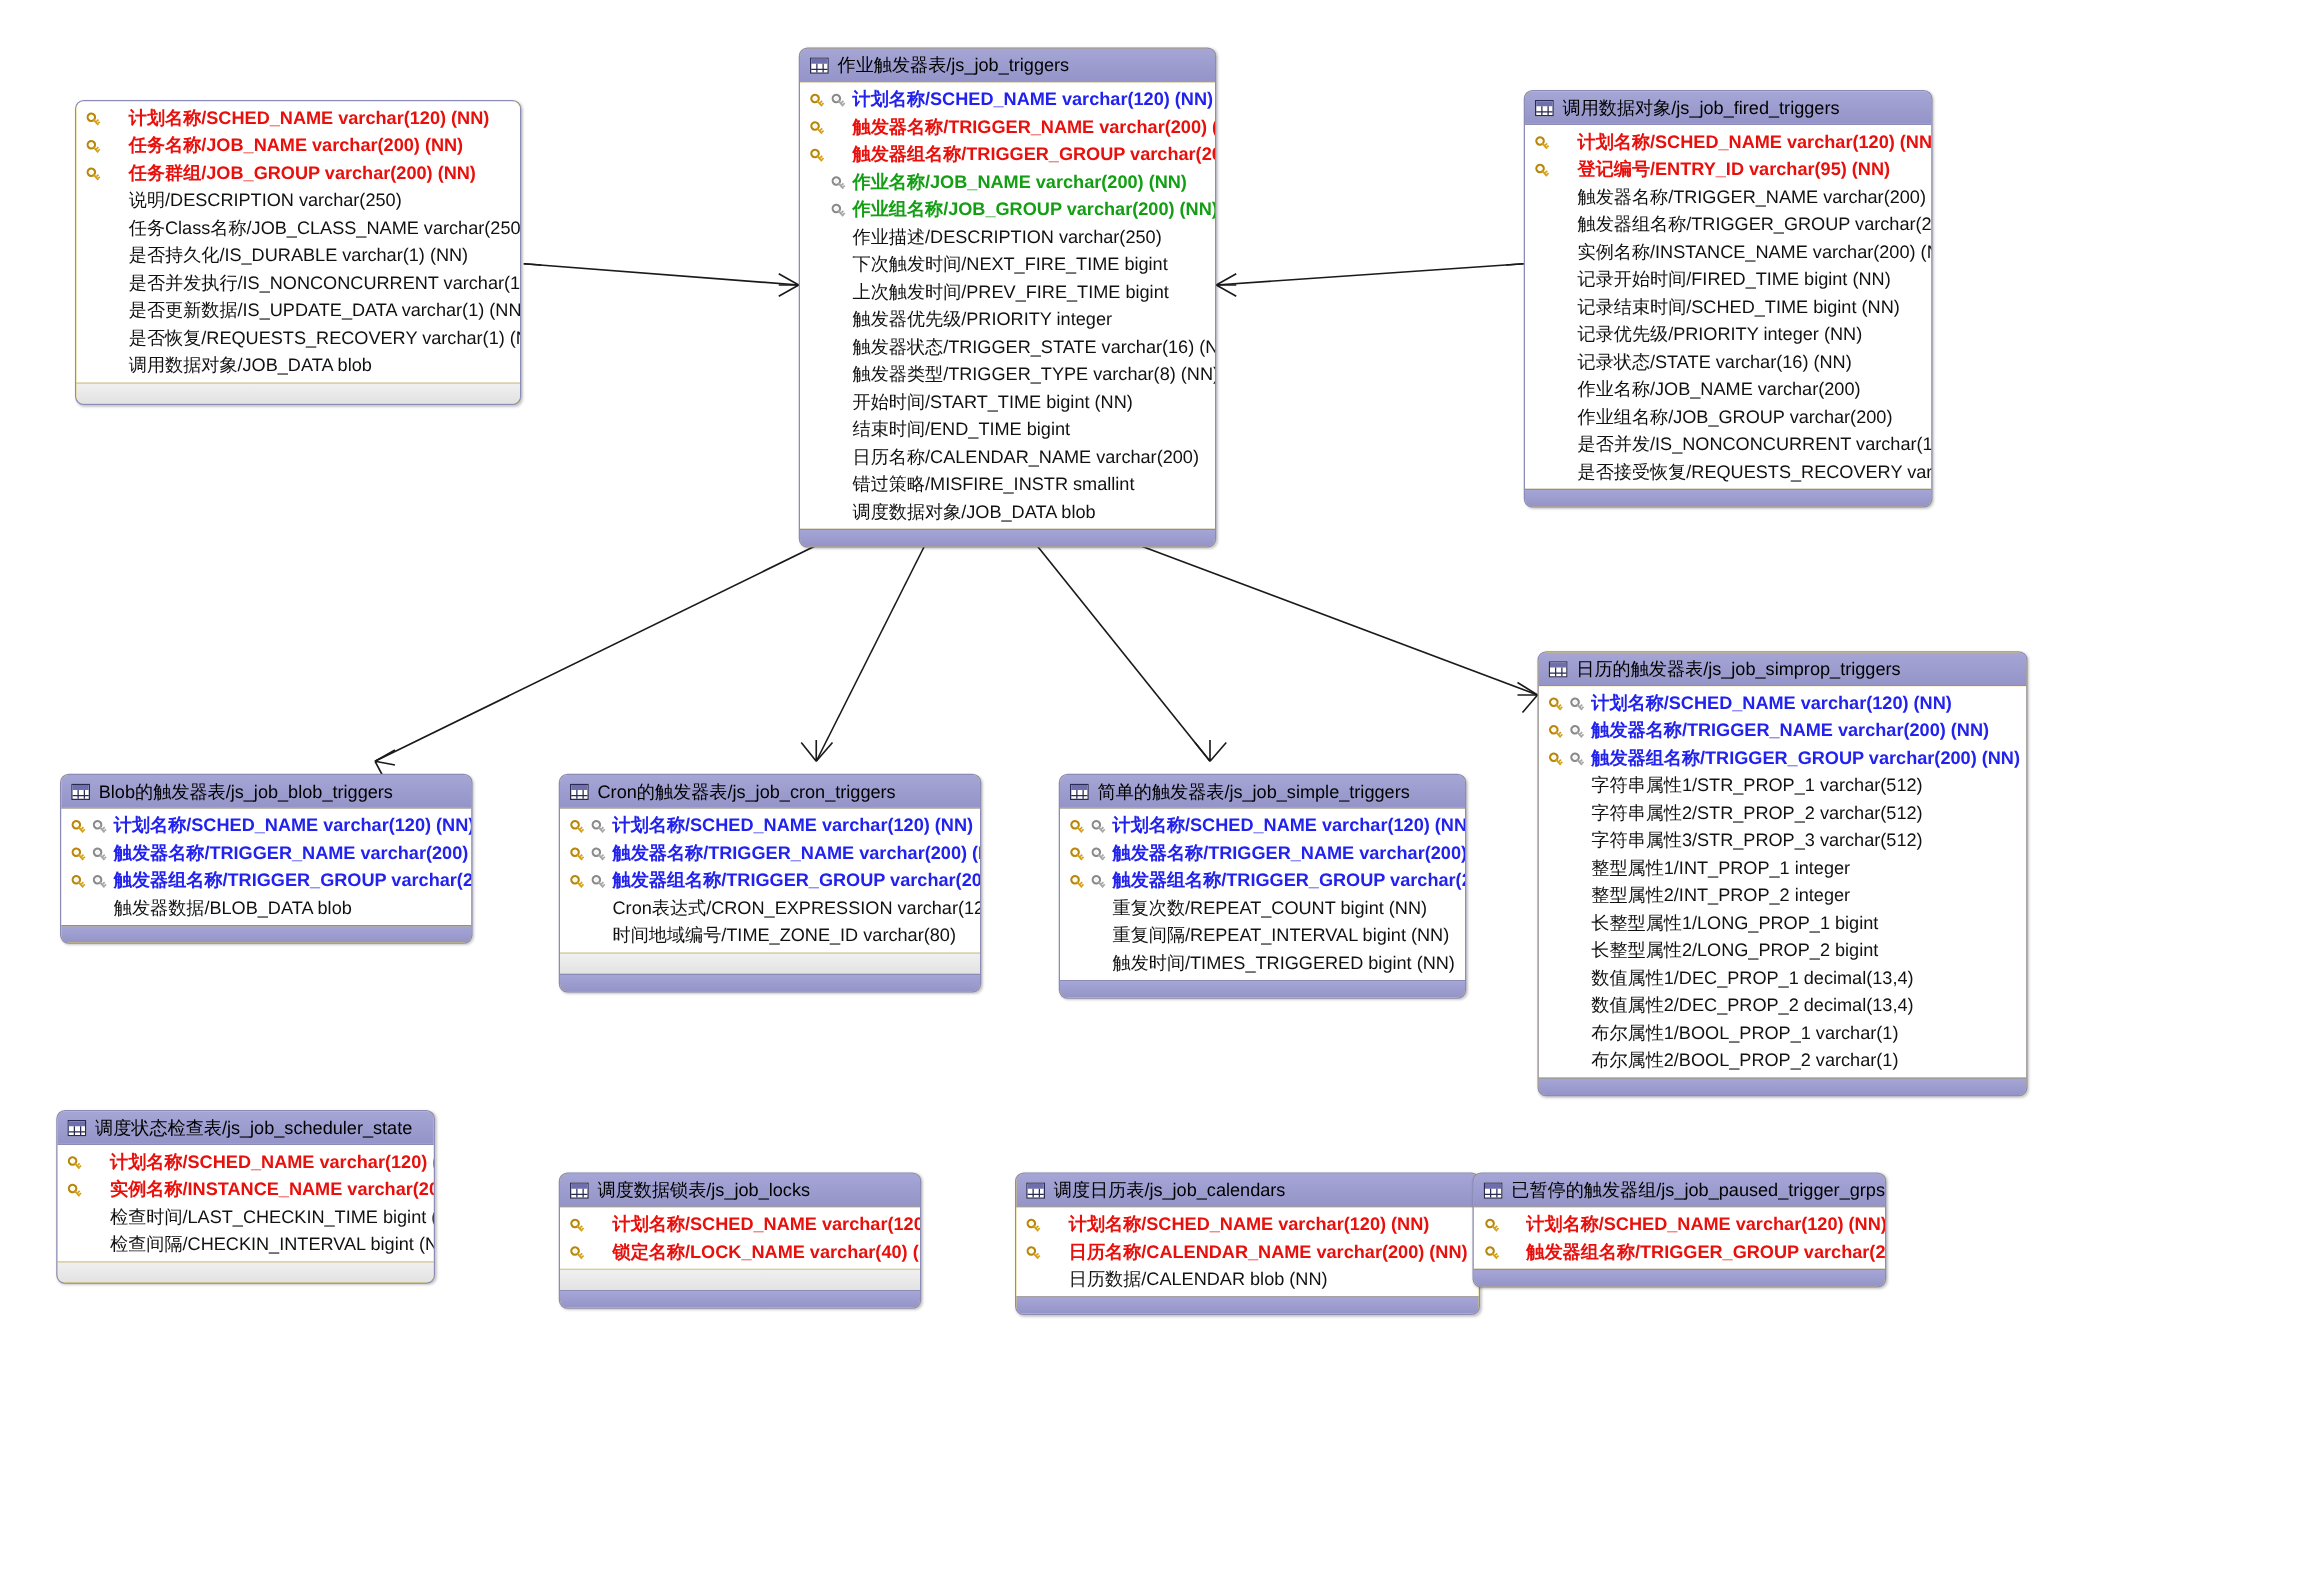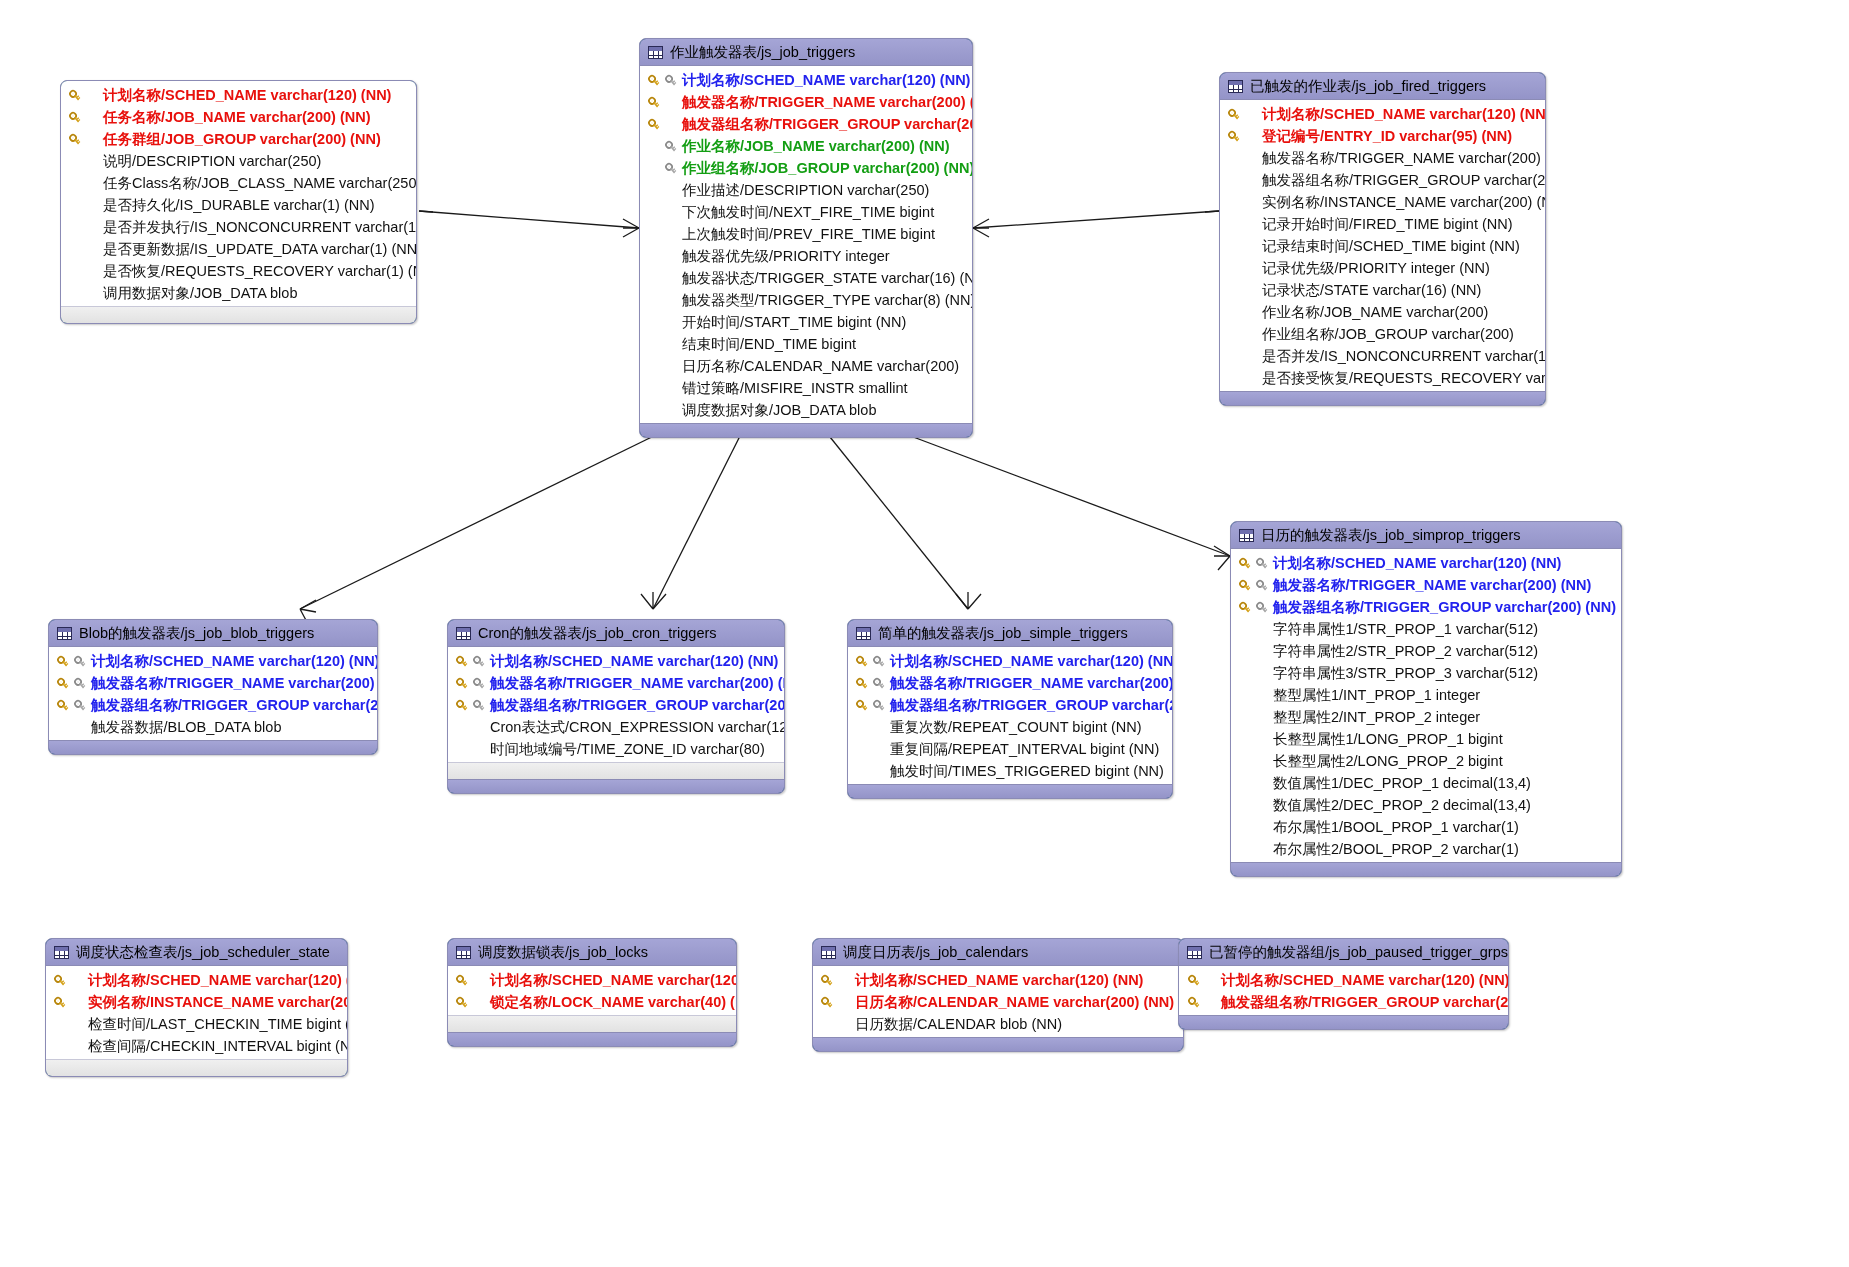--- a/index.html
+++ b/index.html
@@ -1,21 +1,21 @@
 <!DOCTYPE html>
 <html><head>
 <meta charset="utf-8">
 <style>
   html,body{margin:0;padding:0;background:#ffffff;}
   body{width:1849px;height:1267px;position:relative;overflow:hidden;
        font-family:"Liberation Sans","DejaVu Sans",sans-serif;}
   #canvas{position:absolute;left:0;top:0;width:1849px;height:1267px;}
   #lines{position:absolute;left:0;top:0;width:1849px;height:1267px;pointer-events:none;z-index:1;}
 
-  .table-box{position:absolute;z-index:2;background:#0c4a6e;
+  .table-box{position:absolute;z-index:2;background:#fde047;
       border:1px solid #8b8bb5;border-radius:7px;
       box-shadow:1px 1px 2px rgba(0,0,0,0.22);
       box-sizing:border-box;overflow:hidden;}
   .tbl-header{background:#9a9 acd;}
   .tbl-header{background:linear-gradient(#a5a5d6,#9494c8);
       border-bottom:1px solid #8b8bb5;
       height:26px;display:flex;align-items:center;gap:7px;padding:0 8px;
       font-size:14.5px;color:#000;}
   .tbl-title{white-space:nowrap;}
   .tbl-body{padding:3px 0 2px 0;background:#fff;}
@@ -287,21 +287,21 @@
             <span class="col-text c-plain">调度数据对象/JOB_DATA blob</span>
           </div>
         </div>
         <div class="tbl-footer2"></div>
       </div>
       <div class="table-box" style="left: 1219px; top: 72px; width: 327px;">
         <div class="tbl-header">
           <span class="grid-icon">
             <span class="grid-line"></span>
           </span>
-          <span class="tbl-title">已触发的作业表/js_job_fired_triggers</span>
+          <span class="tbl-title">调用数据对象/js_job_fired_triggers</span>
         </div>
         <div class="tbl-body">
           <div class="col-row">
             <span class="keyslot"><svg width="15" height="14" viewBox="0 0 16 16">
                 <g transform="rotate(-42 8 8)">
                   <circle cx="5.2" cy="5.2" r="3.4" fill="none" stroke="#b8860b" stroke-width="2"></circle>
                   <circle cx="5.2" cy="5.2" r="1.3" fill="#fff8e0"></circle>
                   <rect x="4.4" y="7.6" width="1.8" height="7" fill="#d4a017"></rect>
                   <rect x="6.0" y="10.4" width="2.6" height="1.6" fill="#d4a017"></rect>
                   <rect x="6.0" y="12.8" width="2.2" height="1.5" fill="#d4a017"></rect>
@@ -756,21 +756,21 @@
             <span class="col-text c-plain">布尔属性1/BOOL_PROP_1 varchar(1)</span>
           </div>
           <div class="col-row">
             <span class="keyslot"></span>
             <span class="keyslot"></span>
             <span class="col-text c-plain">布尔属性2/BOOL_PROP_2 varchar(1)</span>
           </div>
         </div>
         <div class="tbl-footer2"></div>
       </div>
-      <div class="table-box" style="left: 45px; top: 938px; width: 303px;">
+      <div class="table-box" style="left: 45px; top: 888px; width: 303px;">
         <div class="tbl-header">
           <span class="grid-icon">
             <span class="grid-line"></span>
           </span>
           <span class="tbl-title">调度状态检查表/js_job_scheduler_state</span>
         </div>
         <div class="tbl-body">
           <div class="col-row">
             <span class="keyslot"><svg width="15" height="14" viewBox="0 0 16 16">
                 <g transform="rotate(-42 8 8)">

